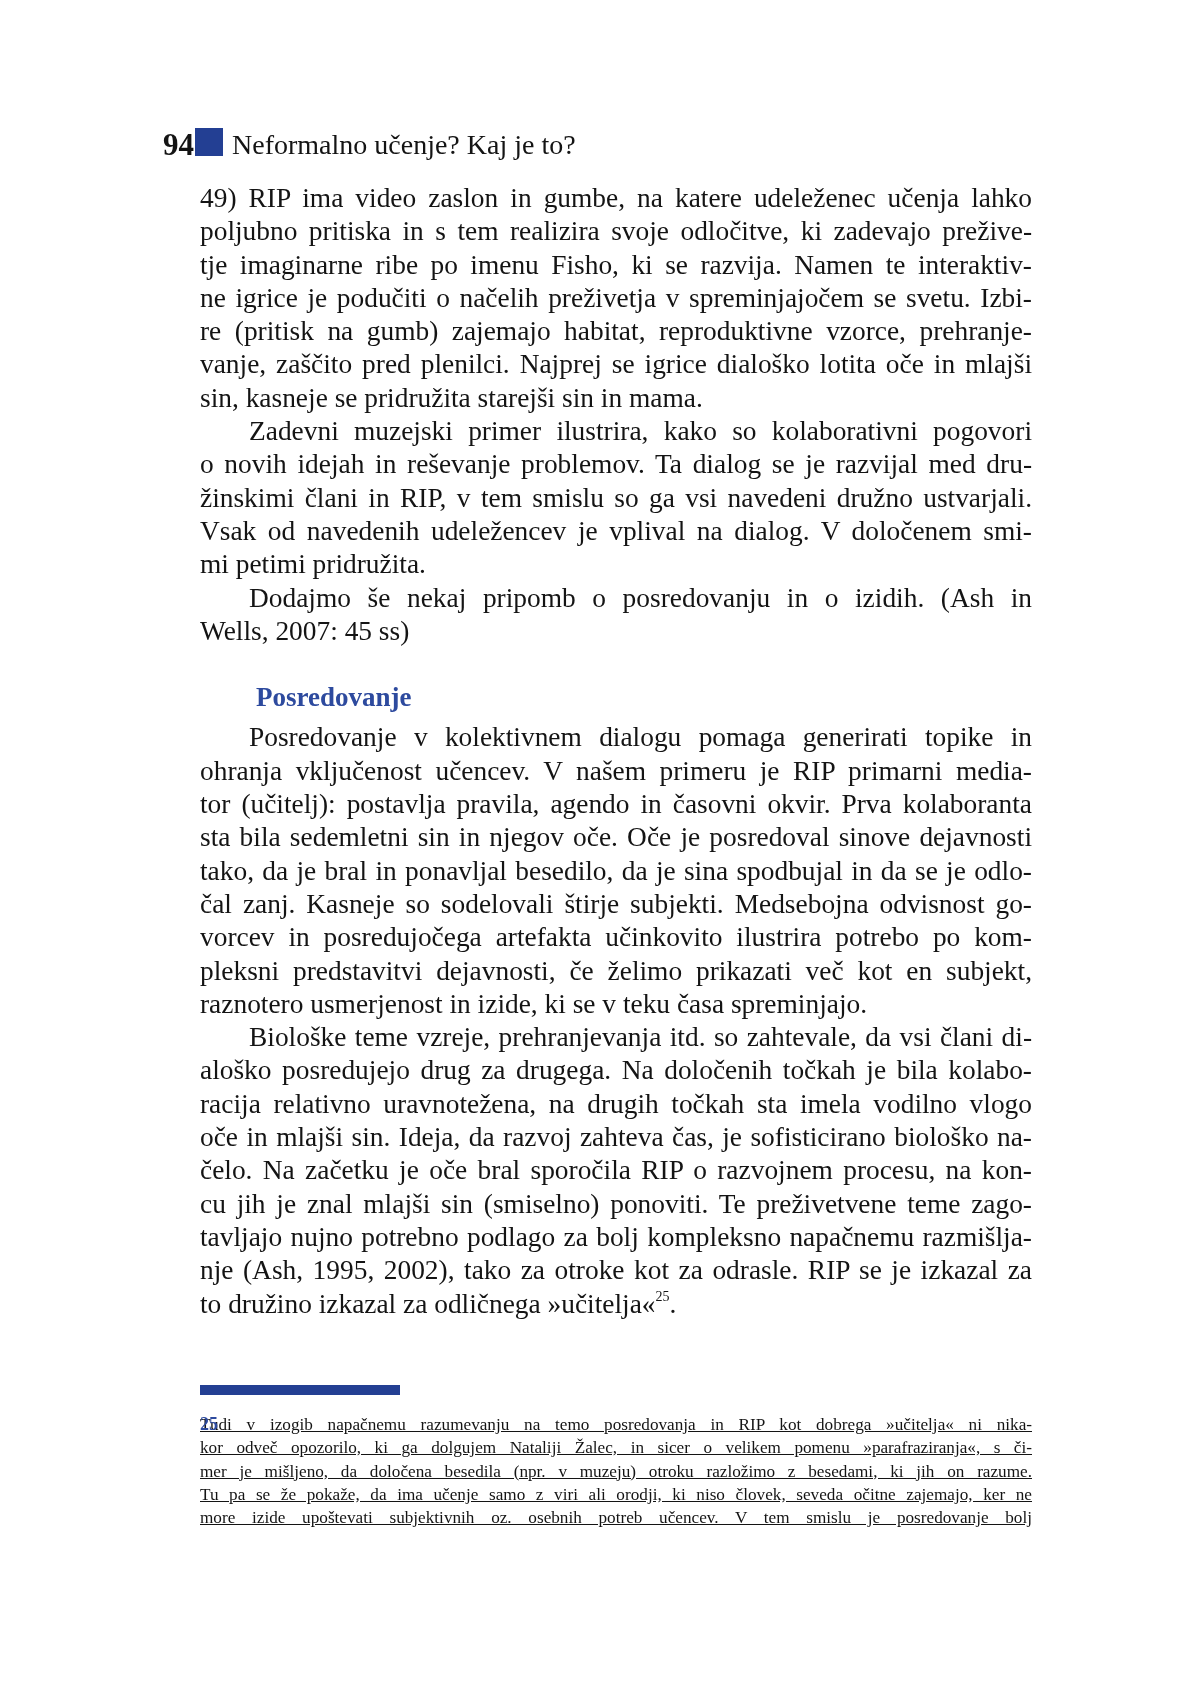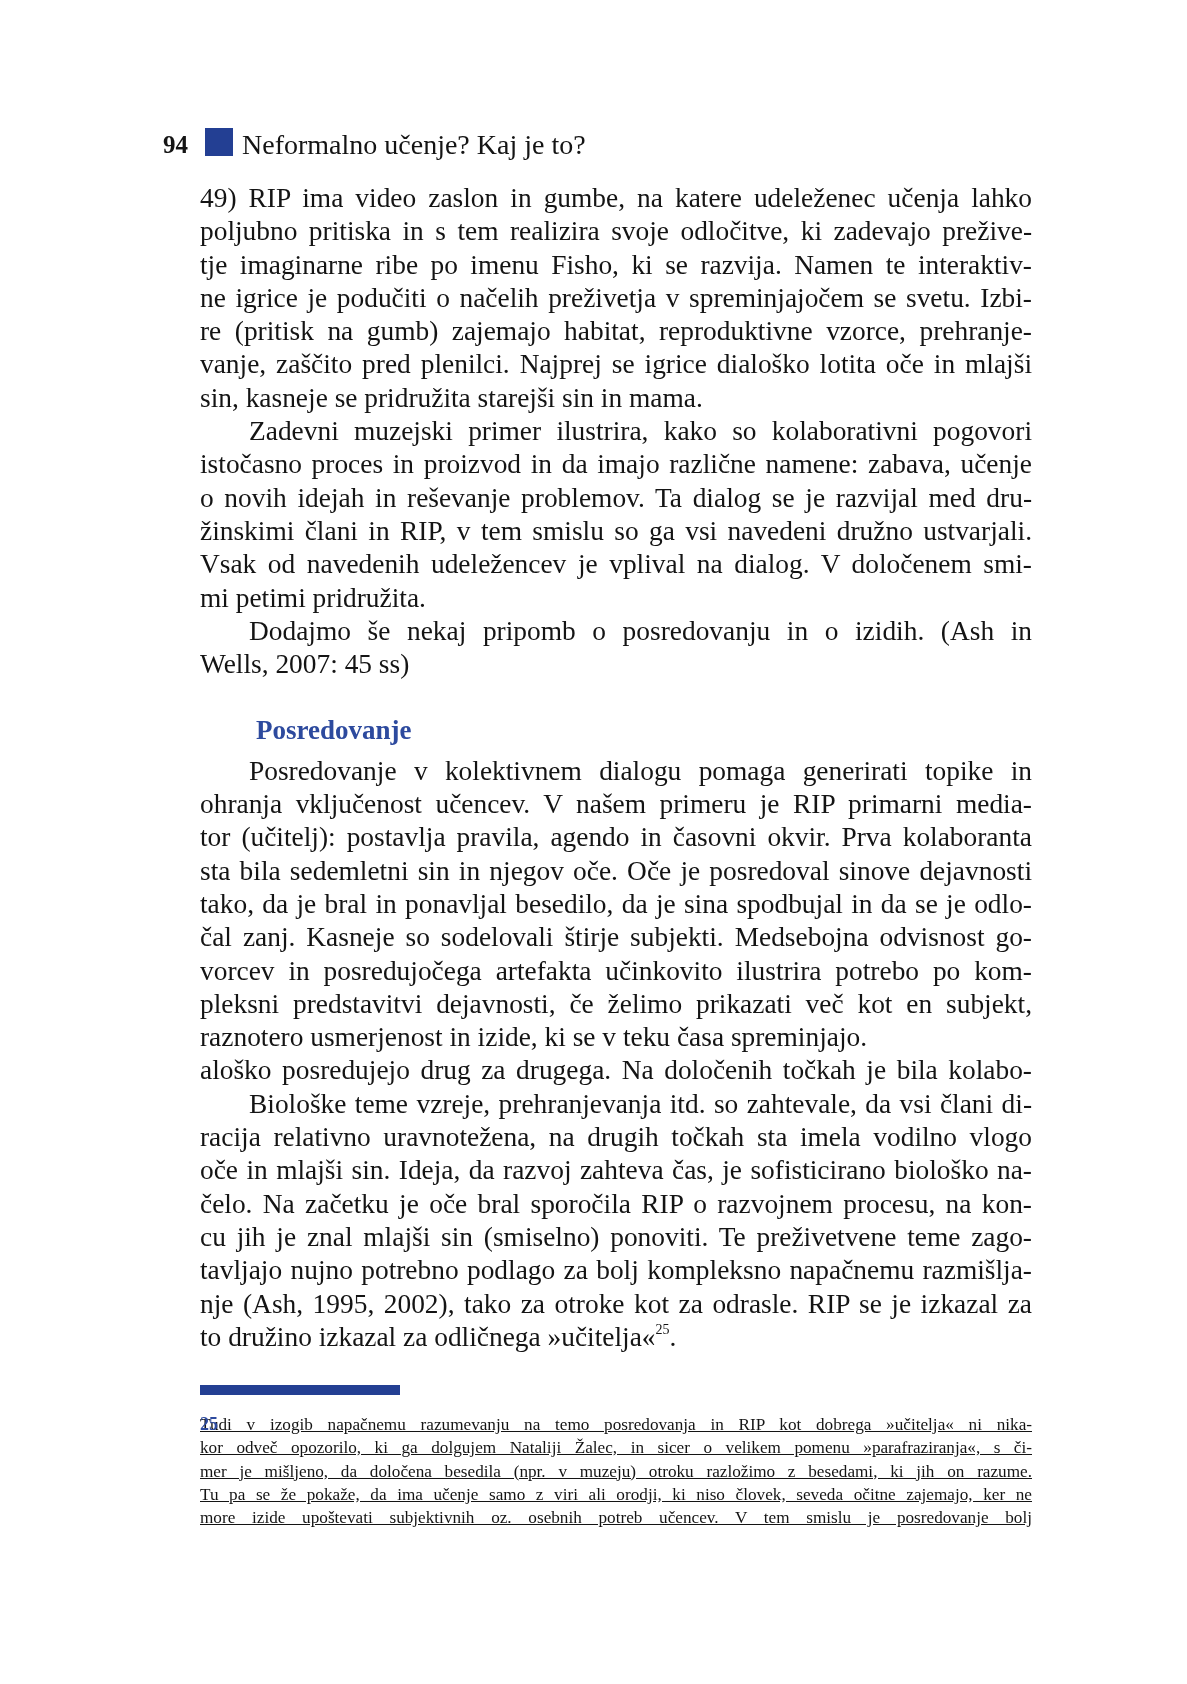--- a/index.html
+++ b/index.html
@@ -17,24 +17,24 @@
     }
     .page-header {
       position: absolute;
       left: 163px;
       top: 126px;
       height: 34px;
       display: flex;
       align-items: flex-end;
     }
     .page-number {
-      font-size: 25px;
+      font-size: 31px;
       font-weight: bold;
       line-height: 30px;
-      margin-right: 17px;
+      margin-right: 1px;
     }
     .header-square {
       width: 28px;
       height: 28px;
       background: #233f93;
       margin-right: 9px;
       margin-bottom: 4px;
     }
     .running-title {
       font-size: 28px;
@@ -117,21 +117,20 @@
     <span class="line">49) RIP ima video zaslon in gumbe, na katere udeleženec učenja lahko</span>
     <span class="line">poljubno pritiska in s tem realizira svoje odločitve, ki zadevajo preživе-</span>
     <span class="line">tje imaginarne ribe po imenu Fisho, ki se razvija. Namen te interaktiv-</span>
     <span class="line">ne igrice je podučiti o načelih preživetja v spreminjajočem se svetu. Izbi-</span>
     <span class="line">re (pritisk na gumb) zajemajo habitat, reproduktivne vzorce, prehranje-</span>
     <span class="line">vanje, zaščito pred plenilci. Najprej se igrice dialoško lotita oče in mlajši</span>
     <span class="line last">sin, kasneje se pridružita starejši sin in mama.</span>
   </p>
   <p>
     <span class="line" style="padding-left:49px">Zadevni muzejski primer ilustrira, kako so kolaborativni pogovori</span>
-    <span class="line">istočasno proces in proizvod in da imajo različne namene: zabava, učenje</span>
     <span class="line">o novih idejah in reševanje problemov. Ta dialog se je razvijal med dru-</span>
     <span class="line">žinskimi člani in RIP, v tem smislu so ga vsi navedeni družno ustvarjali.</span>
     <span class="line">Vsak od navedenih udeležencev je vplival na dialog. V določenem smi-</span>
     <span class="line last">mi petimi pridružita.</span>
   </p>
   <p>
     <span class="line" style="padding-left:49px">Dodajmo še nekaj pripomb o posredovanju in o izidih. (Ash in</span>
     <span class="line last">Wells, 2007: 45 ss)</span>
   </p>
 
@@ -142,22 +141,22 @@
     <span class="line">ohranja vključenost učencev. V našem primeru je RIP primarni media-</span>
     <span class="line">tor (učitelj): postavlja pravila, agendo in časovni okvir. Prva kolaboranta</span>
     <span class="line">sta bila sedemletni sin in njegov oče. Oče je posredoval sinove dejavnosti</span>
     <span class="line">tako, da je bral in ponavljal besedilo, da je sina spodbujal in da se je odlo-</span>
     <span class="line">čal zanj. Kasneje so sodelovali štirje subjekti. Medsebojna odvisnost go-</span>
     <span class="line">vorcev in posredujočega artefakta učinkovito ilustrira potrebo po kom-</span>
     <span class="line">pleksni predstavitvi dejavnosti, če želimo prikazati več kot en subjekt,</span>
     <span class="line last">raznotero usmerjenost in izide, ki se v teku časa spreminjajo.</span>
   </p>
   <p>
+    <span class="line" style="padding-left:49px">Biološke teme vzreje, prehranjevanja itd. so zahtevale, da vsi člani di-</span>
     <span class="line">aloško posredujejo drug za drugega. Na določenih točkah je bila kolabo-</span>
-    <span class="line" style="padding-left:49px">Biološke teme vzreje, prehranjevanja itd. so zahtevale, da vsi člani di-</span>
     <span class="line">racija relativno uravnotežena, na drugih točkah sta imela vodilno vlogo</span>
     <span class="line">oče in mlajši sin. Ideja, da razvoj zahteva čas, je sofisticirano biološko na-</span>
     <span class="line">čelo. Na začetku je oče bral sporočila RIP o razvojnem procesu, na kon-</span>
     <span class="line">cu jih je znal mlajši sin (smiselno) ponoviti. Te preživetvene teme zago-</span>
     <span class="line">tavljajo nujno potrebno podlago za bolj kompleksno napačnemu razmišlja-</span>
     <span class="line">nje (Ash, 1995, 2002), tako za otroke kot za odrasle. RIP se je izkazal za</span>
     <span class="line last"><span>to družino izkazal za odličnega »učitelja«</span><sup>25</sup><span>.</span></span>
   </p>
 </div>
 

